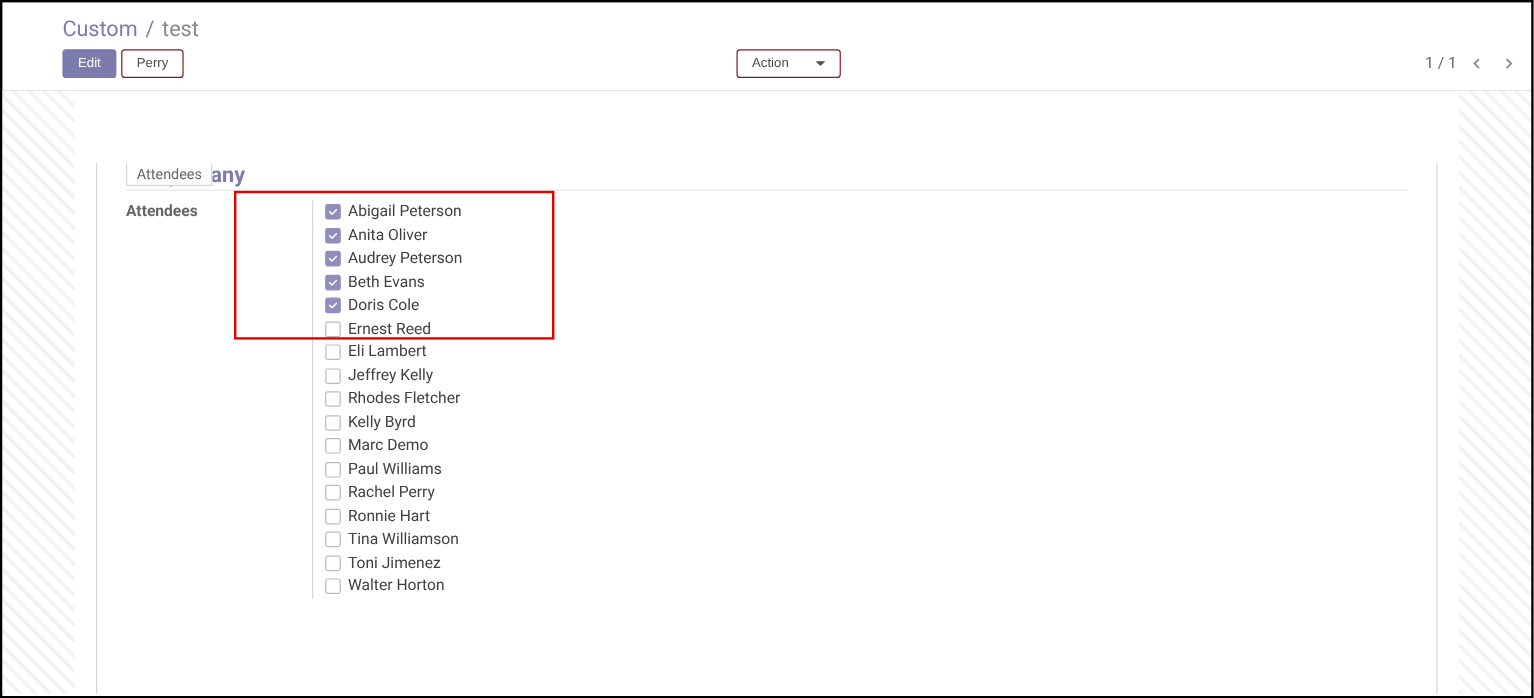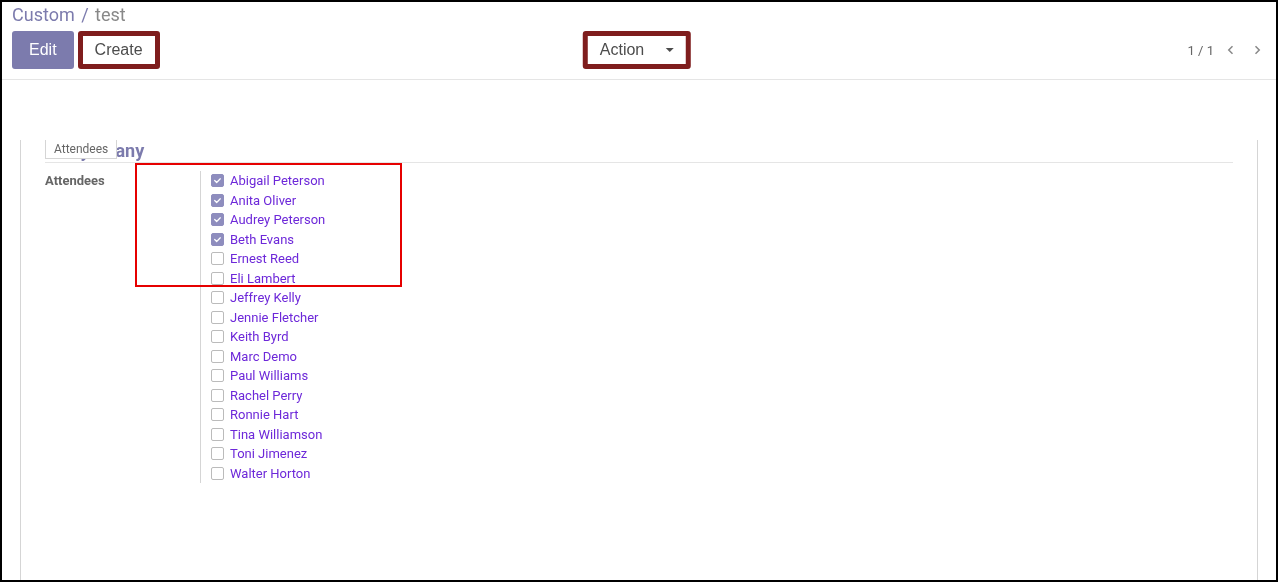--- a/index.html
+++ b/index.html
@@ -11,46 +11,47 @@
     background: #fff;
   }
   .frame {
     border: 2px solid #000;
     width: 1278px;
     height: 582px;
     position: relative;
     overflow: hidden;
   }
   .header {
-    padding: 0 10px 2px 10px;
+    padding: 10px 10px 2px 10px;
+    margin-left: 40px;
   }
   .breadcrumb {
     font-size: 18px;
     color: #7c7bad;
     padding: 2px 0 4px 0;
   }
   .breadcrumb .bc-root { color: #7c7bad; }
   .breadcrumb .bc-sep { color: #7c7bad; margin: 0 2px; }
   .breadcrumb .bc-current { color: #888; }
   .ctrl-row {
     display: flex;
     align-items: center;
     padding: 2px 0 8px 0;
     position: relative;
   }
   .btn {
     display: inline-flex;
     align-items: center;
     justify-content: center;
-    border: 5px solid #7f1d1d;
+    border: 1px solid #7f1d1d;
     background: #fff;
     color: #4c4c4c;
     border-radius: 3px;
     padding: 5px 12px;
-    font-size: 16px;
+    font-size: 11px;
     cursor: pointer;
     margin-right: 4px;
   }
   .btn.primary {
     background: #7c7bad;
     color: #fff;
     border-color: #7c7bad;
   }
   .action-wrap {
     position: absolute;
@@ -87,21 +88,20 @@
     color: #888;
     cursor: pointer;
   }
   .nav-arrow svg { width: 12px; height: 12px; }
   .hr { border-top: 1px solid #e5e5e5; }
 
   .body-area {
     display: flex;
     width: 100%;
     height: calc(100% - 76px);
-    flex-direction: column;
   }
   .gutter {
     width: 60px;
     flex-shrink: 0;
     background-image:
       repeating-linear-gradient(45deg, #f2f2f2 0 3px, #fff 3px 9px);
   }
   .sheet-wrap {
     flex: 1;
     padding: 0 18px;
@@ -156,21 +156,21 @@
   }
   .field-value {
     border-left: 1px solid #d5d5d5;
     padding-left: 10px;
     flex: 1;
   }
   .chk-row {
     display: flex;
     align-items: center;
     font-size: 13px;
-    color: #6d28d9;
+    color: #404040;
     line-height: 19.5px;
     height: 19.5px;
   }
   .chk {
     width: 13px; height: 13px;
     border: 1px solid #bbb;
     border-radius: 2px;
     margin-right: 6px;
     display: inline-flex;
     align-items: center;
@@ -202,21 +202,21 @@
 
 <div class="frame">
   <div class="header">
     <div class="breadcrumb">
       <span class="bc-root">Custom</span>
       <span class="bc-sep">/</span>
       <span class="bc-current">test</span>
     </div>
     <div class="ctrl-row">
       <button class="btn primary">Edit</button>
-      <button class="btn">Create</button>
+      <button class="btn">Perry</button>
       <div class="action-wrap">
         <button class="btn action-btn">
           <span>Action</span>
           <span class="caret-down"></span>
         </button>
       </div>
       <div class="pager-area">
         <span>1 / 1</span>
         <span class="nav-arrow">
           <svg viewBox="0 0 16 16">
@@ -271,38 +271,46 @@
               </div>
               <div class="chk-row">
                 <span class="chk checked">
                   <svg viewBox="0 0 16 16">
                     <path d="M3 8 L6.5 11.5 L13 5" stroke="#fff" stroke-width="2.2" fill="none" stroke-linecap="round" stroke-linejoin="round"></path>
                   </svg>
                 </span>
                 <span>Beth Evans</span>
               </div>
               <div class="chk-row">
+                <span class="chk checked">
+                  <svg viewBox="0 0 16 16">
+                    <path d="M3 8 L6.5 11.5 L13 5" stroke="#fff" stroke-width="2.2" fill="none" stroke-linecap="round" stroke-linejoin="round"></path>
+                  </svg>
+                </span>
+                <span>Doris Cole</span>
+              </div>
+              <div class="chk-row">
                 <span class="chk"></span>
                 <span>Ernest Reed</span>
               </div>
               <div class="chk-row">
                 <span class="chk"></span>
                 <span>Eli Lambert</span>
               </div>
               <div class="chk-row">
                 <span class="chk"></span>
                 <span>Jeffrey Kelly</span>
               </div>
               <div class="chk-row">
                 <span class="chk"></span>
-                <span>Jennie Fletcher</span>
-              </div>
-              <div class="chk-row">
-                <span class="chk"></span>
-                <span>Keith Byrd</span>
+                <span>Rhodes Fletcher</span>
+              </div>
+              <div class="chk-row">
+                <span class="chk"></span>
+                <span>Kelly Byrd</span>
               </div>
               <div class="chk-row">
                 <span class="chk"></span>
                 <span>Marc Demo</span>
               </div>
               <div class="chk-row">
                 <span class="chk"></span>
                 <span>Paul Williams</span>
               </div>
               <div class="chk-row">

